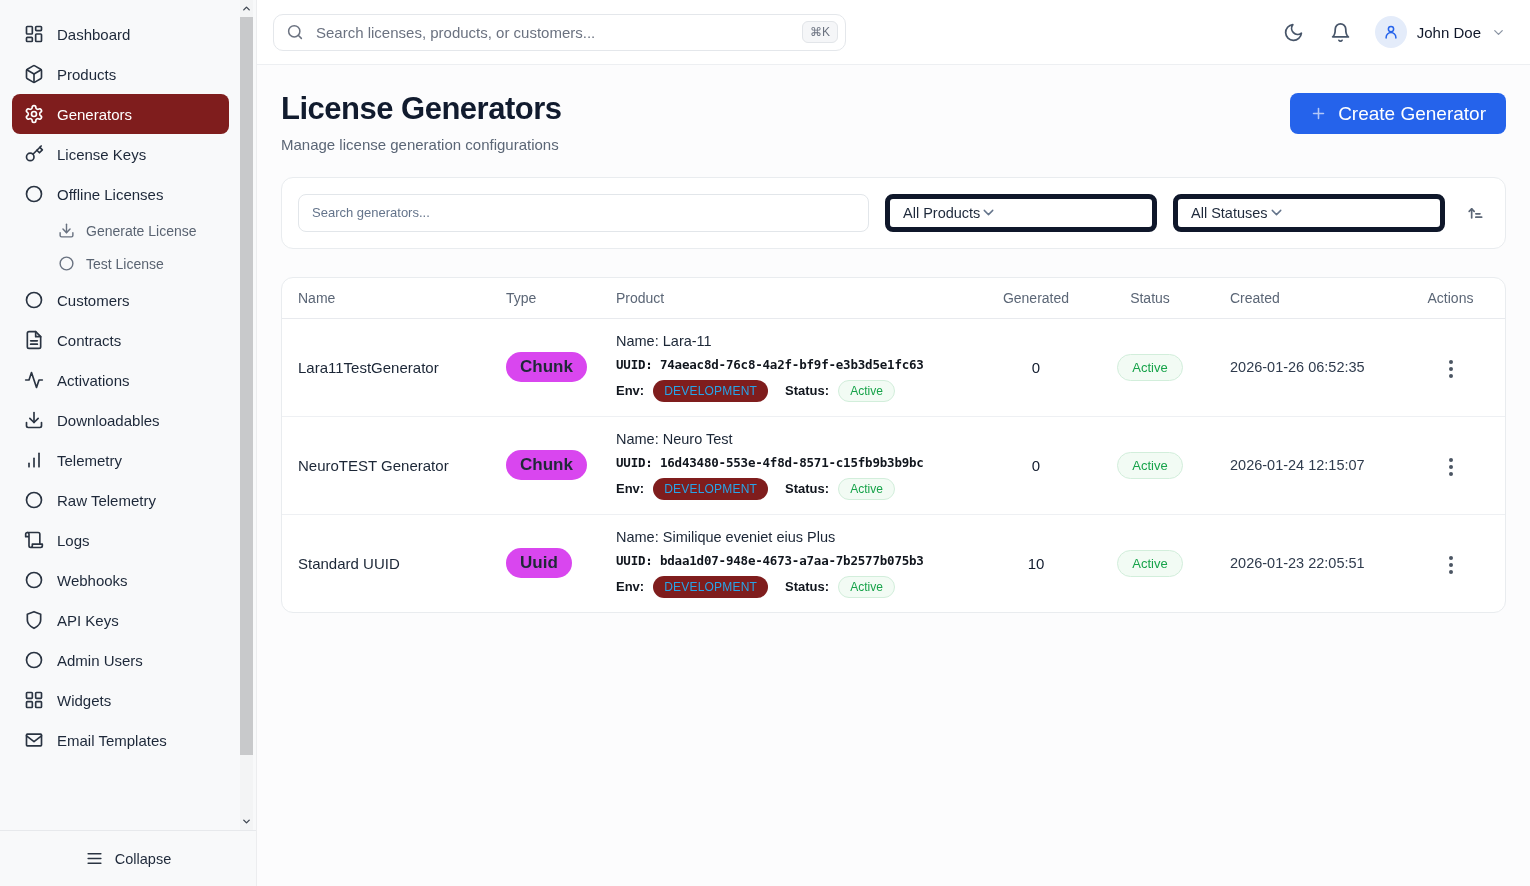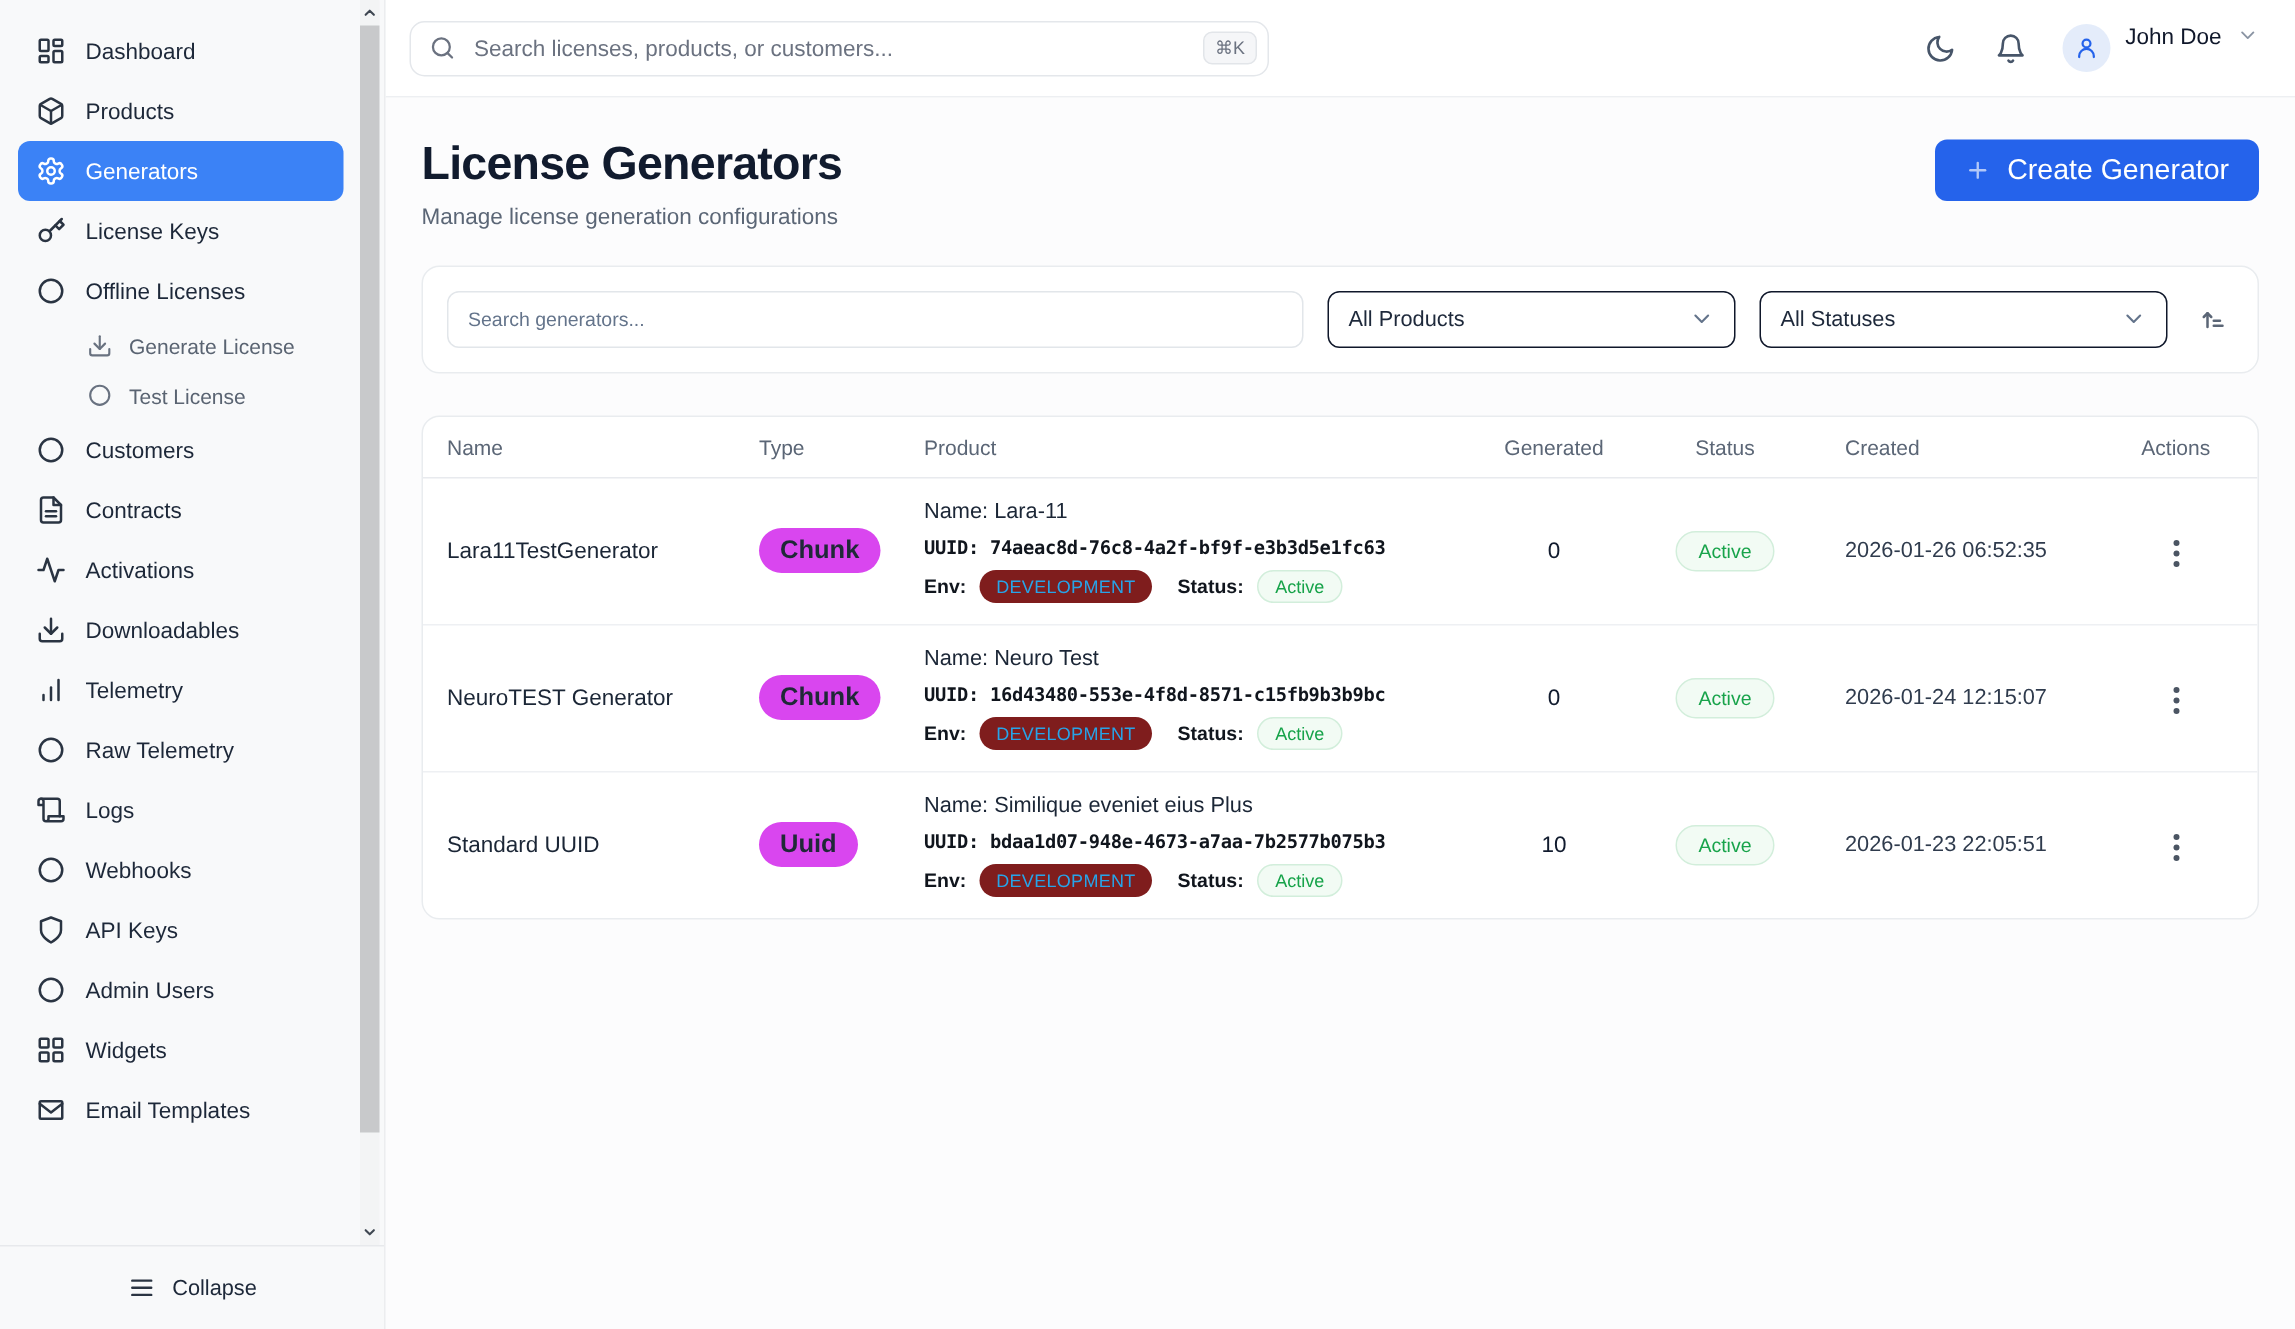--- a/index.html
+++ b/index.html
@@ -17,21 +17,21 @@
     background:#f8f9fa; border-right:1px solid #ecedef;
     display:flex; flex-direction:column; position:relative;
   }
   .logo-row { height:65px; min-height:65px; display:flex; align-items:center; gap:13px; padding:0 16px; border-bottom:1px solid #e9ebee; }
   .logo-badge { width:34px; height:34px; border-radius:9px; background:#2563eb; display:flex; align-items:center; justify-content:center; }
   .app-name { font-size:17.5px; font-weight:700; color:#141e2c; }
 
   .nav { flex:1; position:relative; padding:14px 27px 0 12px; overflow:hidden; }
   .nav-item { display:flex; align-items:center; gap:13px; height:40px; padding:0 12px; border-radius:8px; font-size:15px; color:#1d2839; cursor:pointer; }
   .nav-item svg { width:20px; height:20px; stroke:#2a3442; flex:none; }
-  .nav-item.selected { background:#3b82f6; color:#fff; }
+  .nav-item.selected { background:#7f1d1d; color:#fff; }
   .nav-item.selected svg { stroke:#fff; }
   .nav-sub { height:33px; margin-left:34px; gap:11px; font-size:14px; color:#5a6472; }
   .nav-sub svg { width:17px; height:17px; stroke:#697280; }
 
   
   .sb-track { position:absolute; top:0; right:3px; width:13px; height:100%; background:#f3f4f5; }
   .sb-arrow { position:absolute; right:3px; width:13px; height:15px; display:flex; align-items:center; justify-content:center; color:#3f4752; background:#f3f4f5; z-index:2; cursor:pointer; }
   .sb-up { top:1px; } .sb-down { bottom:1px; }
   .sb-thumb { position:absolute; right:3px; top:17px; width:13px; height:calc(100% - 92px); background:#c8c9cb; cursor:grab; }
 
@@ -41,36 +41,36 @@
   
   .main { flex:1; min-width:0; display:flex; flex-direction:column; background:#fcfcfd; }
   .topbar { height:65px; min-height:65px; background:#fff; border-bottom:1px solid #edeff2; display:flex; align-items:center; justify-content:space-between; padding:0 24px 0 16px; }
   .search-box { width:573px; height:37px; border:1px solid #e4e7eb; border-radius:10px; background:#fff; display:flex; align-items:center; gap:10px; padding:0 7px 0 12px; color:#6b7280; }
   .search-box input { flex:1; border:none; outline:none; background:transparent; font-size:15px; color:#334155; font-family:"Liberation Sans", sans-serif; }
   .search-box input::placeholder { color:#6b7280; }
   .kbd { border:1px solid #e2e5e9; background:#f5f6f8; color:#6b7280; border-radius:6px; font-size:12px; padding:3px 7px; line-height:1.2; }
 
   .topbar-right { display:flex; align-items:center; gap:22px; }
   .icon-btn { background:none; border:none; padding:2px; color:#475569; cursor:pointer; display:flex; }
-  .user-chip { display:flex; gap:10px; cursor:pointer; }
+  .user-chip { display:flex; align-items:center; gap:10px; cursor:pointer; }
   .avatar { width:32px; height:32px; border-radius:50%; background:#e4ecfa; display:flex; align-items:center; justify-content:center; color:#2563eb; }
   .user-name { font-size:15px; font-weight:500; color:#0f172a; }
   .chev { color:#8a94a3; }
 
   .content { flex:1; padding:26px 24px; overflow:hidden; }
   .page-head { display:flex; align-items:flex-start; justify-content:space-between; margin-bottom:24px; }
   .page-title { margin:0; font-size:31px; line-height:1.15; font-weight:700; letter-spacing:-0.5px; color:#111b2e; }
   .page-sub { margin-top:9px; font-size:15px; color:#5b6676; }
   .btn-primary { display:flex; align-items:center; gap:11px; background:#2563eb; border:none; border-radius:8px; color:#fff; font-size:19px; height:41px; padding:0 20px; margin-top:2px; cursor:pointer; font-family:"Liberation Sans", sans-serif; }
   .btn-primary svg { opacity:.65; }
 
   .filter-card { background:#fff; border:1px solid #e9ecef; border-radius:12px; padding:16px; display:flex; align-items:center; gap:16px; margin-bottom:28px; }
   .filter-search { flex:1; height:38px; border:1px solid #e2e6ea; border-radius:8px; padding:16px 13px; font-size:13px; color:#334155; outline:none; font-family:"Liberation Sans", sans-serif; }
   .filter-search::placeholder { color:#64748b; }
-  .select { width:272px; min-width:272px; height:38px; border:1px solid #0f172a; border-radius:8px; background:#fff; padding:0 13px; display:flex; align-items:center; justify-content:space-between; font-size:14.5px; color:#1e293b; cursor:pointer; }
+  .select { width:272px; min-width:272px; height:38px; border:5px solid #0f172a; border-radius:8px; background:#fff; padding:0 13px; display:flex; align-items:center; font-size:14.5px; color:#1e293b; cursor:pointer; }
   .select .chev { color:#64748b; }
   .sort-btn { background:none; border:none; padding:4px; color:#5b6676; cursor:pointer; display:flex; }
 
   
   .table-card { background:#fff; border:1px solid #e9ecef; border-radius:12px; overflow:hidden; }
   .t-row { display:grid; grid-template-columns:208px 110px 386px 100px 128px 182px 1fr; }
   .t-head { border-bottom:1px solid #e8eaee; }
   .t-head .t-cell { font-size:14px; color:#5b6676; padding:12px 16px; font-weight:400; }
   .t-body-row { border-bottom:1px solid #eef0f3; align-items:center; }
   .t-body-row:last-child { border-bottom:none; }

